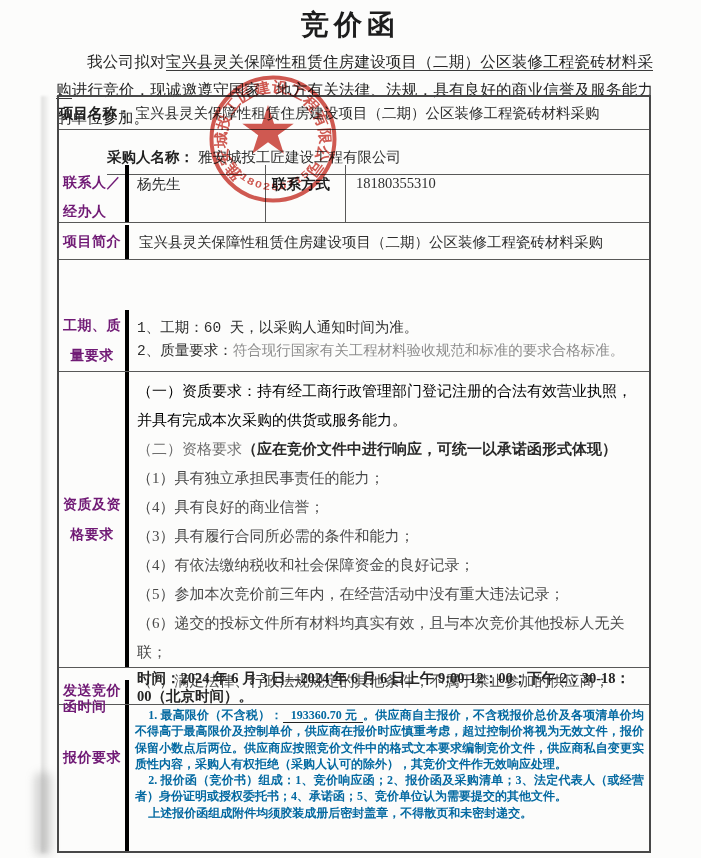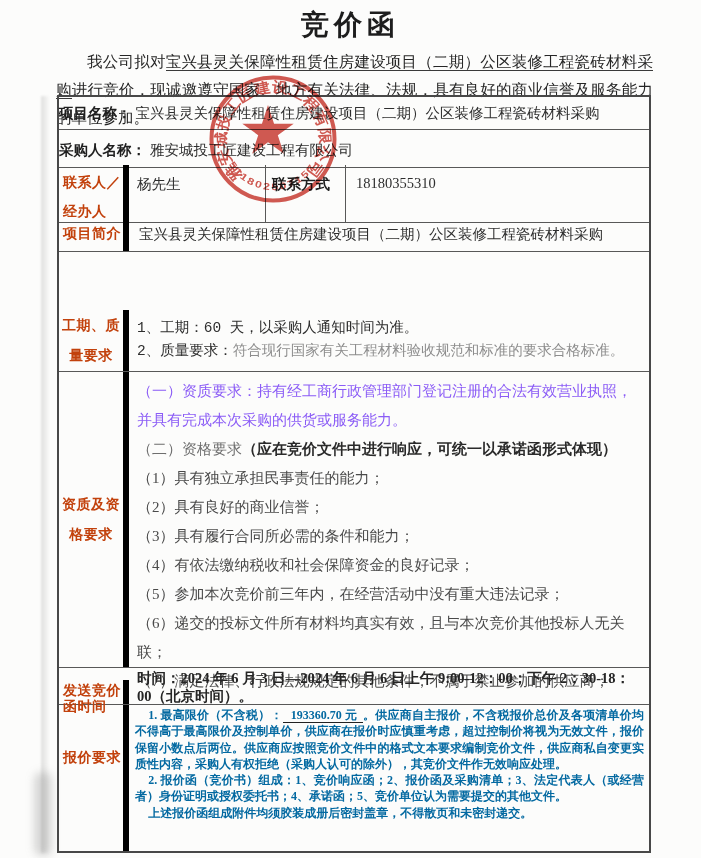--- a/index.html
+++ b/index.html
@@ -35,54 +35,54 @@
   .intro .u { border-bottom:1px solid #3a3a3a; }
 
   .doc-table {
     position:absolute; left:57px; top:95px; width:594px; height:758px;
     border:2px solid #484848;
     font-size:14.5px;
   }
   .row { position:absolute; left:0; right:0; display:flex; border-bottom:1px solid #585858; }
   .row:last-child { border-bottom:none; }
   .r1 { top:0;   height:33px; }
-  .r2 { top:36px; height:35px; }
+  .r2 { top:43px; height:35px;margin-left:48px; }
   .r3 { top:68px; height:58px; }
-  .r4 { top:120px; height:35px; }
+  .r4 { top:128px; height:35px; }
   .r5 { top:161px; height:52px; }
   .r6 { top:213px; height:62px;font-family:Liberation Mono, monospace; }
   .r7 { top:275px; height:296px; }
   .r8 { top:571px; height:37px; }
   .r9 { top:608px; height:146px; border-bottom:none; }
 
   .lab {
-    width:70px; flex:0 0 70px; border-right:6px solid #000000;
+    width:70px; flex:0 0 70px; border-right:4px solid #000000;
     font-weight:bold; font-size:14px; padding-left:4px; padding-right:2px;
-    color:#c2410c; letter-spacing:.5px;
+    color:#701a75; letter-spacing:.5px;
   }
   .lab-tall  { line-height:29px; padding-top:3px; }
   .lab-mid   { display:flex; align-items:center; }
   .lab-cen   { display:flex; flex-direction:column; justify-content:center; text-align:center; line-height:30px; padding-left:2px; }
   .lab-tight { line-height:16px; padding-top:3px;margin-top:12px; }
   .lab-quote { padding-top:44px; }
 
   .val { flex:1 1 auto; padding:0 6px; min-width:0; }
   .full-cell { flex:1 1 auto; display:flex; align-items:center; }
   .full-cell .b { font-weight:bold; color:#1f1f1f; margin-right:4px; white-space:nowrap; }
 
   .c-name { flex:0 0 137px; border-right:1px solid #585858; padding:10px 16px 0 8px; }
   .c-plab { flex:0 0 80px;  border-right:1px solid #585858; padding:10px 4px 0 6px; font-weight:bold; color:#1f1f1f; }
   .c-phone{ flex:1 1 auto;  padding:10px 6px 0 10px; }
 
   .v-brief { display:flex; align-items:center; padding-left:10px; }
   .v-scope { padding-top:7px; padding-left:10px; }
   .v-sched { padding-top:7px; padding-left:8px; line-height:23px; }
   .v-sched .faded { color:#8d8d8d; }
   .v-qual  { padding-top:5px; padding-left:8px; font-size:15px; line-height:29px; color:#4a4a4a; }
-  .v-qual .q1 { color:#8b5cf6; }
+  .v-qual .q1 { color:#000000; }
   .v-qual .q2h { color:#6e6e6e; }
   .v-qual .q2b { font-weight:bold; color:#2a2a2a; }
   .v-send  { padding-top:2px; padding-left:8px; line-height:17.5px; font-weight:600; color:#252525; }
   .v-quote {
     padding:2px 5px 0 6px;
     font-family:Liberation Serif, serif; font-weight:bold;
     font-size:12px; line-height:16.3px; color:#0369a1; text-align:justify;
   }
   .v-quote p { text-indent:1.1em; }
   .v-quote .price { border-bottom:1.5px solid #222; padding:0 6px 0 8px; }
@@ -138,21 +138,21 @@
         <div><span>2、质量要求：</span><span class="faded">符合现行国家有关工程材料验收规范和标准的要求合格标准。</span></div>
       </div>
     </div>
 
     <div class="row r7">
       <div class="lab lab-cen">资质及资格要求</div>
       <div class="val v-qual">
         <div class="q1">（一）资质要求：持有经工商行政管理部门登记注册的合法有效营业执照，并具有完成本次采购的供货或服务能力。</div>
         <div><span class="q2h">（二）资格要求</span><span class="q2b">（应在竞价文件中进行响应，可统一以承诺函形式体现）</span></div>
         <div>（1）具有独立承担民事责任的能力；</div>
-        <div>（2）具有良好的商业信誉；</div>
+        <div>（4）具有良好的商业信誉；</div>
         <div>（3）具有履行合同所必需的条件和能力；</div>
         <div>（4）有依法缴纳税收和社会保障资金的良好记录；</div>
         <div>（5）参加本次竞价前三年内，在经营活动中没有重大违法记录；</div>
         <div>（6）递交的投标文件所有材料均真实有效，且与本次竞价其他投标人无关联；</div>
         <div>（7）满足法律、行政法规规定的其他条件，不属于禁止参加的供应商；</div>
       </div>
     </div>
 
     <div class="row r8">
       <div class="lab lab-tight">发送竞价函时间</div>

